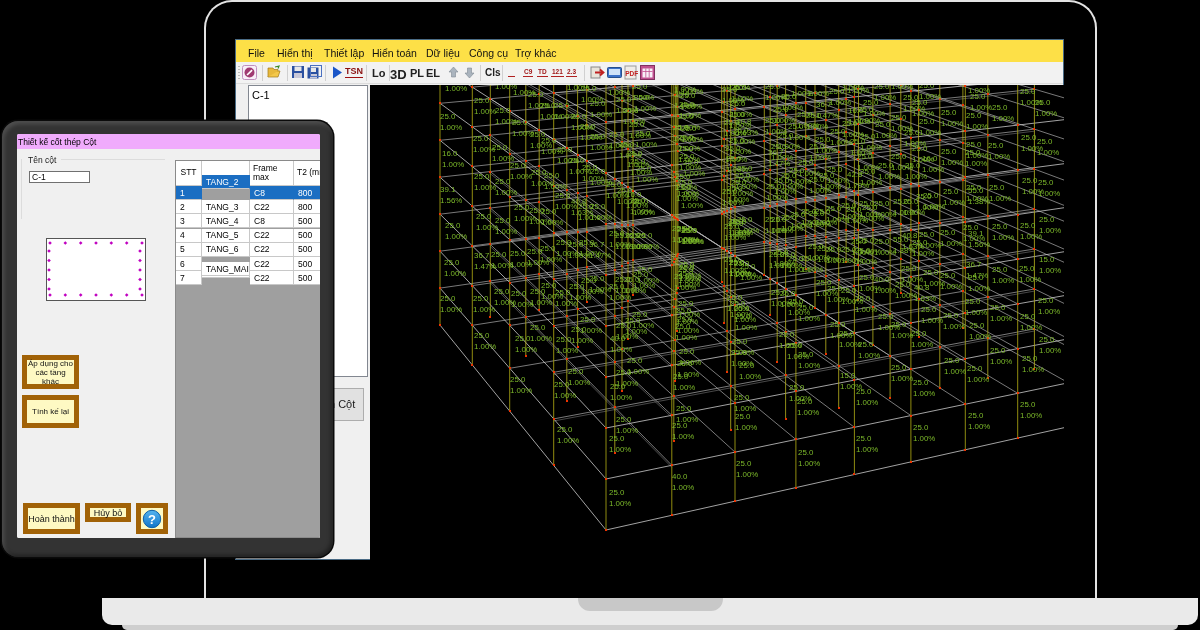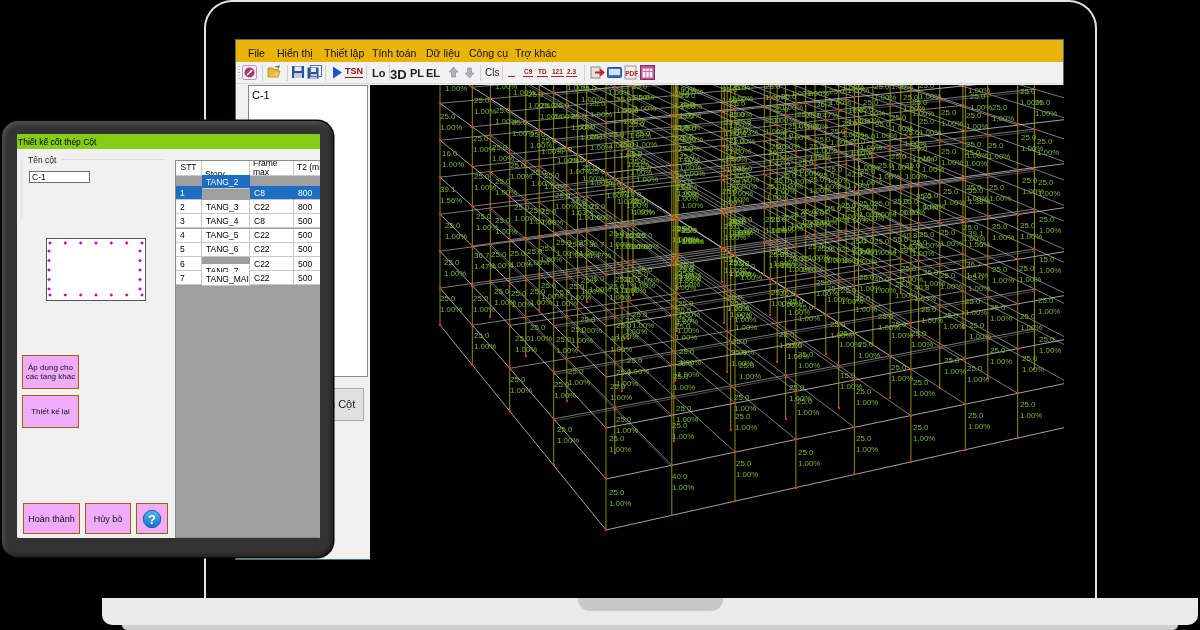--- a/index.html
+++ b/index.html
@@ -3,50 +3,50 @@
 <style>
 *{margin:0;padding:0;box-sizing:border-box}
 html,body{width:1200px;height:630px;background:#000;font-family:"Liberation Sans",sans-serif;overflow:hidden;position:relative}
 
 #screen{position:absolute;left:204px;top:0px;width:893px;height:598px;background:#000;border:2px solid #e3e3e3;border-bottom:none;border-radius:28px 28px 0 0}
 #deck{position:absolute;left:102px;top:598px;width:1096px;height:27px;background:#eaeaea;border-radius:0 0 10px 10px}
 #notch{position:absolute;left:578px;top:598px;width:145px;height:13px;background:#c8c8c8;border-radius:0 0 12px 12px}
 #strip{position:absolute;left:122px;top:625px;width:1056px;height:5px;background:#cecece;border-radius:0 0 6px 6px}
 
 #app{position:absolute;left:235px;top:39px;width:829px;height:521px;background:#f0f0f0;border:1px solid #4a6b85}
-#menubar{position:absolute;left:0;top:0;width:100%;height:22px;background:#eab308;font-size:10.5px;color:#111}
+#menubar{position:absolute;left:0;top:0;width:100%;height:22px;background:#fde047;font-size:10.5px;color:#111}
 #menubar span{position:absolute;top:7px}
 #toolbar{position:absolute;left:0;top:22px;width:100%;height:22px;background:#f2f2f2;border-bottom:1px solid #dcdcdc}
 #listbox{position:absolute;left:12px;top:45px;width:120px;height:292px;background:#fff;border:1px solid #828790;font-size:11px;color:#000;padding:3px 0 0 3px}
 #btnfrag{position:absolute;left:78px;top:348px;width:50px;height:33px;background:#e1e1e1;border:1px solid #adadad;font-size:11px;color:#1a1a1a;line-height:31px;padding-left:14px}
 #vp{position:absolute;left:134px;top:45px;width:694px;height:476px;background:#000;overflow:hidden}
 .sep{position:absolute;top:3px;width:1px;height:16px;background:#d0d0d0}
 .ticon{position:absolute;font-weight:700}
 
 #tablet{position:absolute;left:2px;top:121px;width:331px;height:436px;background:#333;border-radius:16px;box-shadow:0 0 0 1.5px #0a0a0a, inset 2px 3px 4px rgba(255,255,255,0.15), inset -2px -2px 4px rgba(0,0,0,0.4)}
 #tscreen{position:absolute;left:15px;top:13px;width:303px;height:404px;background:#f0f0f0;overflow:hidden;border-radius:2px}
-#ttitle{position:absolute;left:0;top:0;width:100%;height:15px;background:#84cc16;font-size:8.5px;color:#000;padding:3px 0 0 1px}
+#ttitle{position:absolute;left:0;top:0;width:100%;height:15px;background:#f0abfc;font-size:8.5px;color:#000;padding:3px 0 0 1px}
 .gbx{position:absolute;font-size:8.5px;color:#1a1a1a}
 #tinput{position:absolute;left:12px;top:37px;width:61px;height:12px;background:#fff;border:1px solid #707070;font-size:8.5px;padding:0 0 0 2px;color:#000;line-height:11px}
 #sect{position:absolute;left:29px;top:104px;width:100px;height:63px;background:#fff;border:1px solid #555}
-.btn{position:absolute;background:#f0abfc;border:1px solid #a16207;font-size:8px;color:#111;display:flex;align-items:center;justify-content:center;text-align:center}
+.btn{position:absolute;background:#fef9c3;border:5px solid #a16207;font-size:8px;color:#111;display:flex;align-items:center;justify-content:center;text-align:center}
 
 #ttable{position:absolute;left:158px;top:26px;width:146px;height:378px;background:#9f9f9f;border:1px solid #8a8a8a;font-size:8.5px;color:#000}
-.thead{position:absolute;top:0;height:15px;background:#fff;border-right:1px solid #c8c8c8;border-bottom:1px solid #c8c8c8;display:flex;align-items:center;white-space:nowrap;overflow:hidden}
+.thead{position:absolute;top:0;height:25px;background:#fff;border-right:1px solid #c8c8c8;border-bottom:1px solid #c8c8c8;display:flex;align-items:center;white-space:nowrap;overflow:hidden}
 .trow{position:absolute;height:14px;background:#fff;border-right:1px solid #c8c8c8;border-bottom:1px solid #c8c8c8;display:flex;align-items:center;white-space:nowrap;overflow:hidden}
 .sel{background:#1b6ec2;color:#fff;border-right-color:#1b6ec2}
 </style></head>
 <body>
 <div id="screen"></div>
 <div id="app">
   <div id="menubar">
     <span style="left:12px">File</span>
       <span style="left:41px">Hiển thị</span>
       <span style="left:88px">Thiết lập</span>
-      <span style="left:136px">Tính toán</span>
+      <span style="left:136px">Hiển toán</span>
       <span style="left:190px">Dữ liệu</span>
       <span style="left:233px">Công cụ</span>
       <span style="left:279px">Trợ khác</span>
   </div>
   <div id="toolbar">
       <div style="position:absolute;left:2px;top:4px;width:3px;height:14px;background-image:repeating-linear-gradient(#bbb 0 1px,transparent 1px 3px);width:2px"></div>
       <svg style="position:absolute;left:6px;top:3px" width="15" height="15" viewBox="0 0 15 15">
         <rect x="0.5" y="0.5" width="14" height="14" rx="2" fill="#f8eef8" stroke="#c090c0"></rect>
         <circle cx="7.5" cy="7.5" r="5" fill="#a03a72"></circle>
         <rect x="4" y="6.8" width="7" height="1.6" fill="#fff" transform="rotate(-45 7.5 7.5)"></rect>
@@ -80,21 +80,21 @@
       <div class="ticon" style="left:154px;top:5px;font-size:13px;color:#222">3D</div>
       <div class="ticon" style="left:174px;top:5px;font-size:11px;color:#222">PL</div>
       <div class="ticon" style="left:190px;top:5px;font-size:11px;color:#222">EL</div>
       <svg style="position:absolute;left:210px;top:3px" width="15" height="15" viewBox="0 0 15 15">
         <path d="M7.5 2 L12 7 H9.5 V12 H5.5 V7 H3 Z" fill="#aab4be" stroke="#808a94" stroke-width="0.6"></path>
       </svg>
       <svg style="position:absolute;left:226px;top:3px" width="15" height="15" viewBox="0 0 15 15">
         <path d="M7.5 13 L12 8 H9.5 V3 H5.5 V8 H3 Z" fill="#aab4be" stroke="#808a94" stroke-width="0.6"></path>
       </svg>
       <div class="sep" style="left:244px"></div>
-      <div class="ticon" style="left:249px;top:5px;font-size:10px;font-weight:400;color:#222">Cls</div>
+      <div class="ticon" style="left:249px;top:5px;font-size:10px;font-weight:700;color:#222">Cls</div>
       <div class="sep" style="left:266px"></div>
       <div class="ticon" style="left:272px;top:6px;font-size:6.5px;color:#a01818;border-bottom:1.5px solid #b02020;padding:0 1px 1px 1px">&nbsp;&nbsp;&nbsp;</div>
       <div class="ticon" style="left:287px;top:6px;font-size:6.5px;color:#a01818;border-bottom:1.5px solid #b02020;padding:0 1px 1px 1px">C9</div>
       <div class="ticon" style="left:301px;top:6px;font-size:6.5px;color:#a01818;border-bottom:1.5px solid #b02020;padding:0 1px 1px 1px">TD</div>
       <div class="ticon" style="left:315px;top:6px;font-size:6.5px;color:#a01818;border-bottom:1.5px solid #b02020;padding:0 1px 1px 1px">121</div>
       <div class="ticon" style="left:330px;top:6px;font-size:6.5px;color:#a01818;border-bottom:1.5px solid #b02020;padding:0 1px 1px 1px">2.3</div>
       <div class="sep" style="left:348px"></div>
       <svg style="position:absolute;left:354px;top:3px" width="15" height="15" viewBox="0 0 15 15">
         <rect x="1" y="2" width="9" height="11" fill="#e8e4da" stroke="#888"></rect>
         <path d="M5 7.5 H13 M10 4.5 L13.5 7.5 L10 10.5" stroke="#c02020" stroke-width="1.8" fill="none"></path>
@@ -933,23 +933,23 @@
           <path d="M93.0 19.7 L94.8 21.5 L93.0 23.3 L91.2 21.5 Z" fill="#c000c0"></path>
           <path d="M2.0 29.2 L3.8 31.0 L2.0 32.8 L0.2 31.0 Z" fill="#c000c0"></path>
           <path d="M93.0 29.2 L94.8 31.0 L93.0 32.8 L91.2 31.0 Z" fill="#c000c0"></path>
           <path d="M2.0 38.7 L3.8 40.5 L2.0 42.3 L0.2 40.5 Z" fill="#c000c0"></path>
           <path d="M93.0 38.7 L94.8 40.5 L93.0 42.3 L91.2 40.5 Z" fill="#c000c0"></path>
           <path d="M2.0 48.2 L3.8 50.0 L2.0 51.8 L0.2 50.0 Z" fill="#c000c0"></path>
           <path d="M93.0 48.2 L94.8 50.0 L93.0 51.8 L91.2 50.0 Z" fill="#c000c0"></path>
         </svg>
       </div>
   <div class="btn" style="left:5px;top:221px;width:57px;height:34px">Áp dụng cho<br>các tầng khác</div>
-  <div class="btn" style="left:5px;top:261px;width:57px;height:33px">Thiết kế lại</div>
+  <div class="btn" style="left:5px;top:261px;width:57px;height:33px">Tính kế lại</div>
   <div class="btn" style="left:6px;top:369px;width:57px;height:31px;font-size:9px">Hoàn thành</div>
-  <div class="btn" style="left:68px;top:369px;width:46px;height:31px;font-size:9px">Hủy bỏ</div>
+  <div class="btn" style="left:68px;top:369px;width:46px;height:19px;font-size:9px">Hủy bỏ</div>
   <div class="btn" style="left:119px;top:369px;width:32px;height:31px">
         <svg width="22" height="22" viewBox="0 0 22 22">
           <defs>
             <linearGradient id="hg" x1="0" y1="0" x2="0" y2="1">
               <stop offset="0" stop-color="#55b4f0"></stop>
               <stop offset="1" stop-color="#1175c8"></stop>
             </linearGradient>
           </defs>
           <circle cx="11" cy="11" r="8.7" fill="url(#hg)" stroke="#0d5fa8"></circle>
           <text x="11" y="16" font-size="13" font-weight="bold" fill="#fff" text-anchor="middle">?</text>
@@ -978,18 +978,18 @@
         <div class="trow" style="left:118px;top:67.60000000000001px;width:29px;padding-left:4px">500</div>
         <div class="trow" style="left:0px;top:81.80000000000001px;width:26px;padding-left:4px">5</div>
         <div class="trow" style="left:26px;top:81.80000000000001px;width:48px;padding-left:4px">TANG_6</div>
         <div class="trow" style="left:74px;top:81.80000000000001px;width:44px;padding-left:4px">C22</div>
         <div class="trow" style="left:118px;top:81.80000000000001px;width:29px;padding-left:4px">500</div>
         <div class="trow" style="left:0px;top:96.00000000000001px;width:26px;padding-left:4px">6</div>
         <div class="trow" style="left:26px;top:103px;width:48px;padding-left:4px">TANG_7</div>
         <div class="trow" style="left:74px;top:96.00000000000001px;width:44px;padding-left:4px">C22</div>
         <div class="trow" style="left:118px;top:96.00000000000001px;width:29px;padding-left:4px">500</div>
         <div class="trow" style="left:0px;top:110.20000000000002px;width:26px;padding-left:4px">7</div>
-        <div class="trow" style="left:26px;top:111px;width:48px;padding-left:4px">TANG_MAI</div>
+        <div class="trow" style="left:26px;top:101px;width:48px;padding-left:4px">TANG_MAI</div>
         <div class="trow" style="left:74px;top:110.20000000000002px;width:44px;padding-left:4px">C22</div>
         <div class="trow" style="left:118px;top:110.20000000000002px;width:29px;padding-left:4px">500</div>
       </div>
  </div>
 </div>
 
 </body></html>

